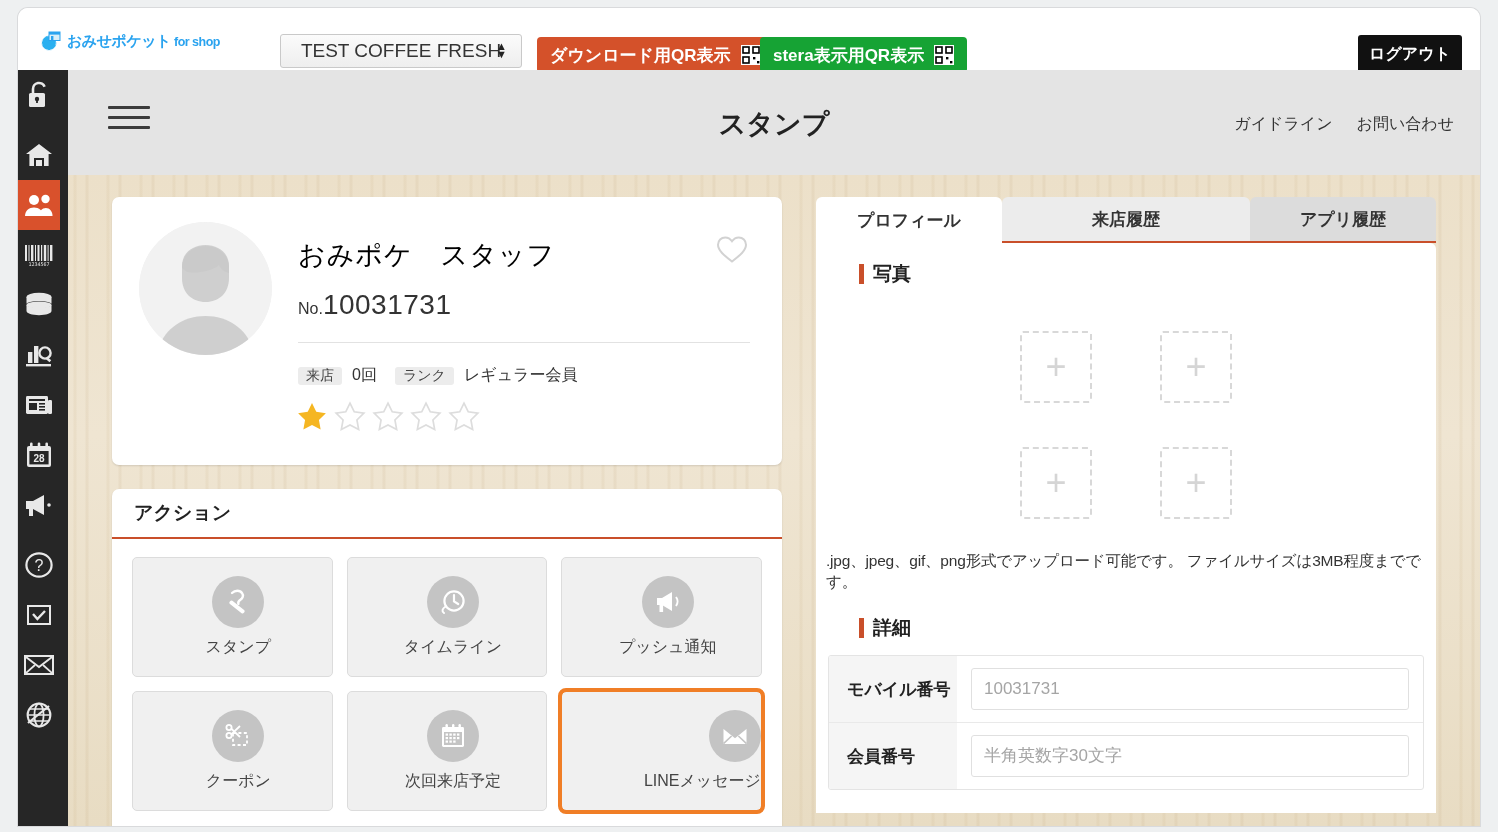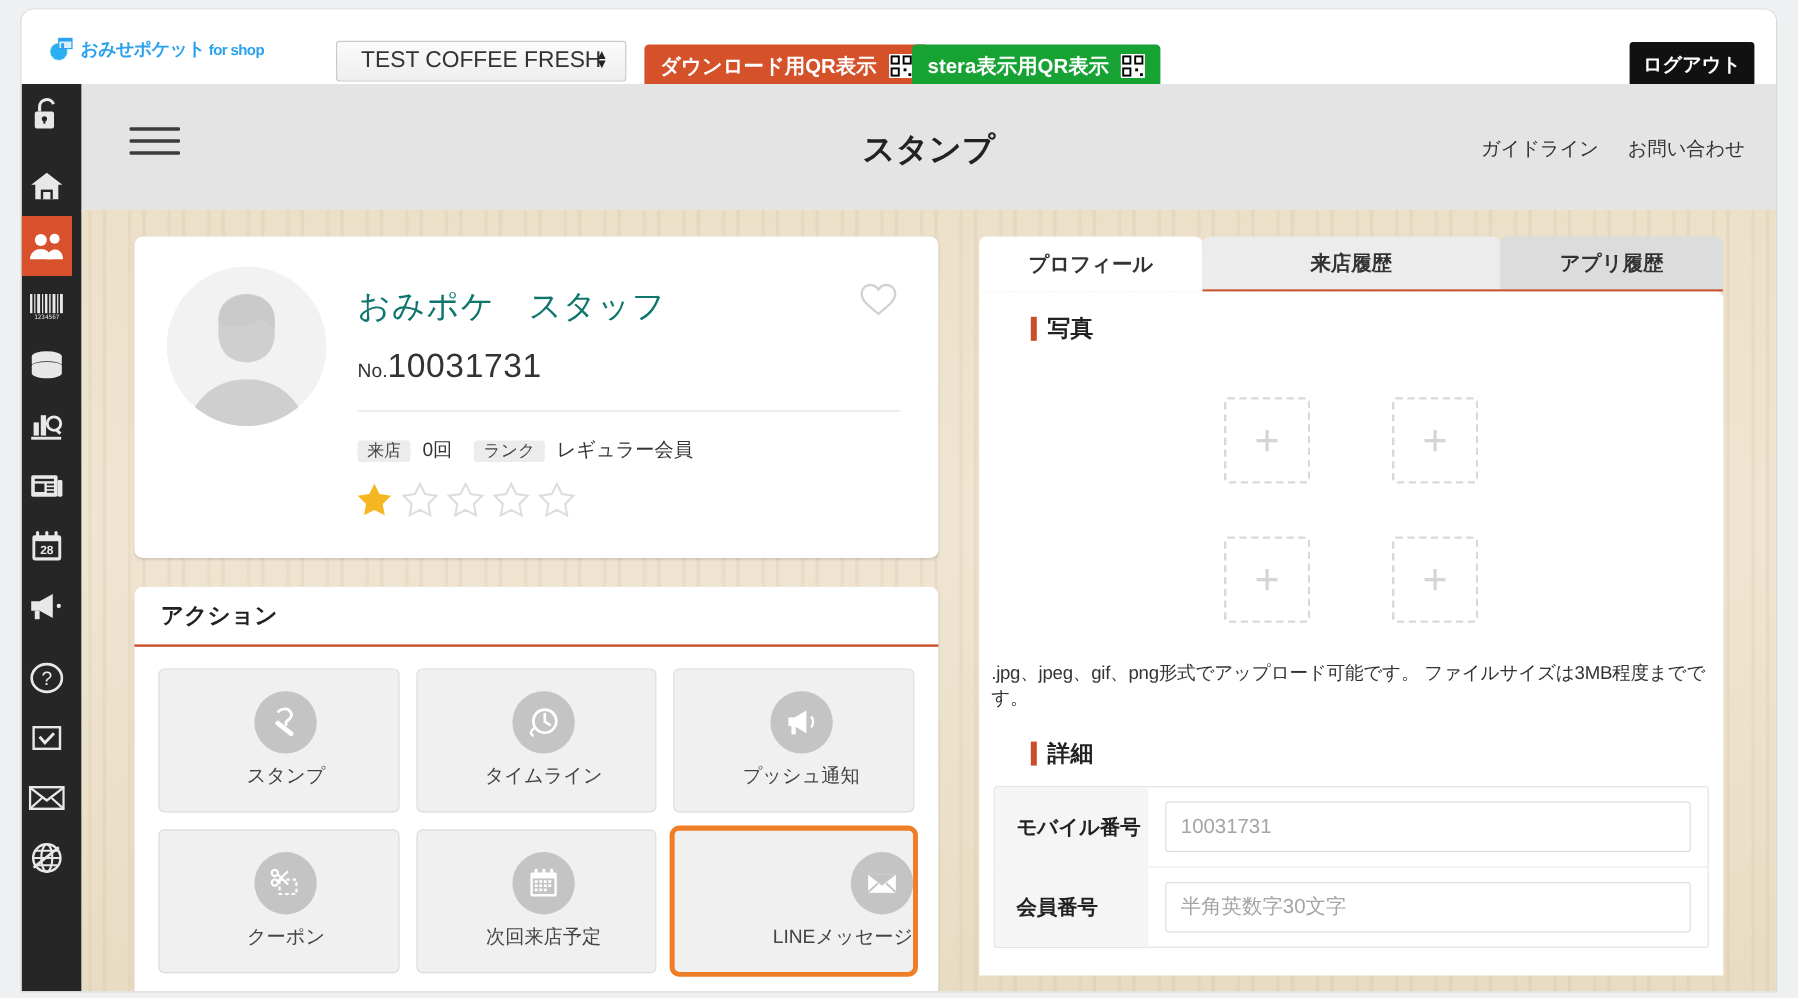--- a/index.html
+++ b/index.html
@@ -100,21 +100,21 @@
   
   #leftcol{position:absolute;left:44px;top:22px;width:670px;}
 
   .card{background:#fff;border-radius:7px;box-shadow:0 1px 2px rgba(0,0,0,.12);}
 
   #profilecard{position:relative;height:268px;}
   #avatar{
     position:absolute;left:27px;top:25px;width:133px;height:133px;border-radius:50%;
     background:#f2f2f2;overflow:hidden;
   }
-  #name{position:absolute;left:186px;top:40px;font-size:27px;color:#0f766e;letter-spacing:1px;}
+  #name{position:absolute;left:186px;top:40px;font-size:27px;color:#000000;letter-spacing:1px;}
   #custno{position:absolute;left:186px;top:92px;font-size:16px;color:#333;}
   #custno b{font-size:28px;font-weight:normal;letter-spacing:0.5px;}
   #heart{position:absolute;right:34px;top:38px;cursor:pointer;}
   #divider{position:absolute;left:186px;top:145px;width:452px;height:1px;background:#e2e2e2;}
   #metarow{position:absolute;left:186px;top:168px;display:flex;align-items:center;gap:10px;font-size:16px;color:#333;}
   .chip{background:#ececec;border-radius:3px;padding:0 8px;font-size:14px;color:#444;}
   #stars{position:absolute;left:182px;top:203px;display:flex;gap:2px;}
 
   #actioncard{position:relative;margin-top:24px;height:352px;}
   #actionhead{

